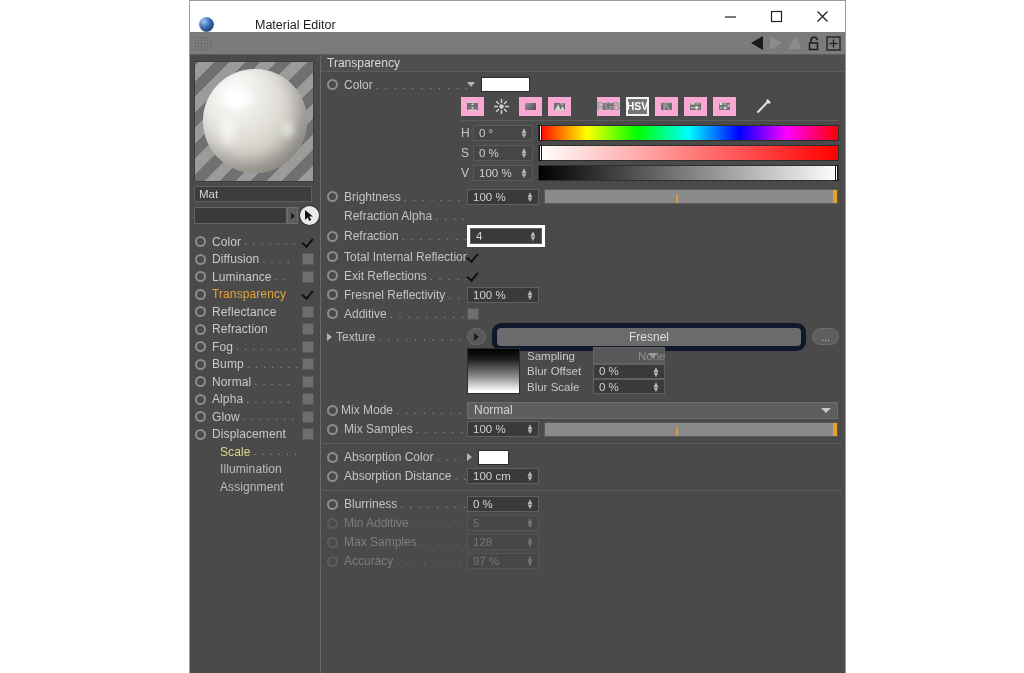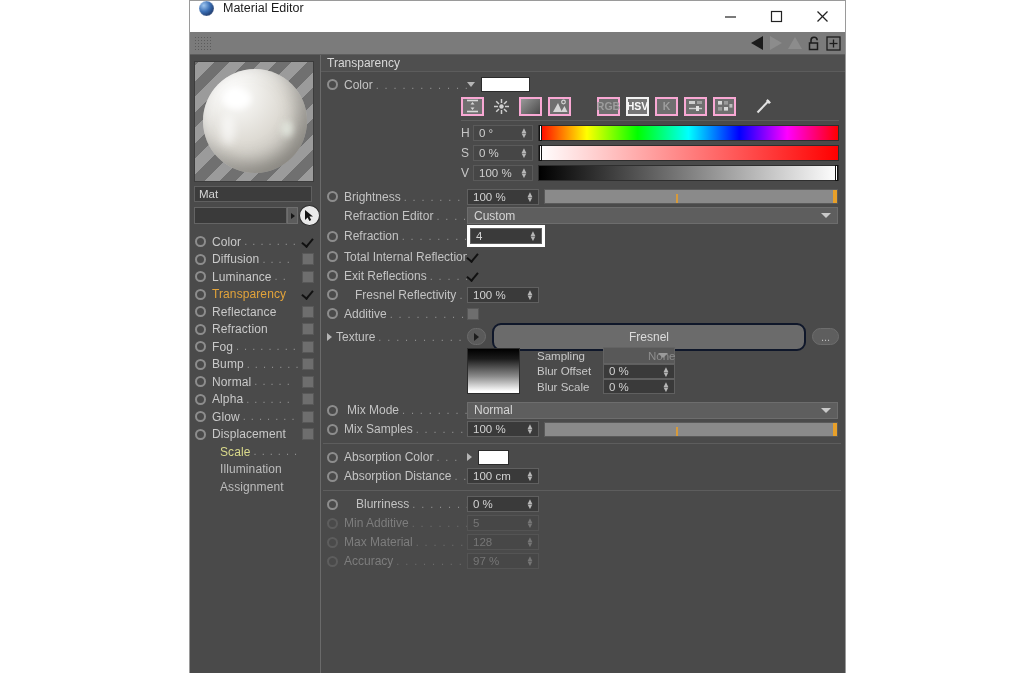--- a/index.html
+++ b/index.html
@@ -1,21 +1,21 @@
 <!DOCTYPE html>
 <html><head>
 <meta charset="utf-8">
 <style>
   html,body{margin:0;padding:0;background:#ffffff;}
   body{width:1024px;height:673px;font-family:"Liberation Sans",sans-serif;font-size:12px;overflow:hidden;}
   .page{position:relative;width:1024px;height:673px;background:#fff;}
 
   
   .win{position:absolute;left:189px;top:0px;width:657px;height:673px;background:#535353;border:1px solid #9a9a9a;box-sizing:border-box;}
-  .titlebar{height:31px;background:#ffffff;display:flex;align-items:flex-start;position:relative;}
+  .titlebar{height:31px;background:#ffffff;display:flex;align-items:flex-end;position:relative;gap:32px;}
   .app-icon{width:15px;height:15px;margin-left:9px;border-radius:50%;
      background:radial-gradient(circle at 32% 30%, #9fc6ef 0%, #3b6fb5 42%, #1b3566 78%, #0d1b33 100%);
      box-shadow:inset 0 0 1px #fff;}
   .title-text{margin-left:9px;font-size:12.5px;color:#1b1b1b;}
   .wbtns{position:absolute;right:0;top:0;height:31px;display:flex;}
   .wbtn{width:46px;height:31px;display:flex;align-items:center;justify-content:center;color:#222;font-size:13px;}
   .wbtn svg{display:block;}
 
   
   .tstrip{height:22px;background:#7b7b7b;border-bottom:1px solid #5d5d5d;display:flex;align-items:center;position:relative;}
@@ -87,21 +87,21 @@
      display:flex;align-items:center;padding-left:5px;position:relative;}
   .numfield.dim{color:#767676;border-color:#545454;background:#474747;}
   .spin{position:absolute;right:4px;top:2px;color:#b6b6b6;font-size:8px;line-height:5px;}
   .spin.dim{color:#757575;}
   .nf-w{width:72px;}
 
   .hl{border:3px solid #ffffff;padding:0;box-sizing:content-box;display:inline-flex;}
 
   
   .iconbar{height:24px;display:flex;align-items:center;padding-left:140px;gap:6px;}
-  .ibtn{width:23px;height:19px;background:#6f6f6f;border:2px solid #f9a8d4;box-sizing:border-box;display:flex;align-items:center;justify-content:center;
+  .ibtn{width:23px;height:19px;background:#6f6f6f;border:6px solid #f9a8d4;box-sizing:border-box;display:flex;align-items:center;justify-content:center;
      color:#9d9d9d;font-size:10.5px;font-weight:bold;}
   .ibtn.sel{background:#767676;border:2px solid #f2f2f2;color:#fafafa;}
   .ibtn.flat{background:transparent;border:none;}
   .hrline{height:1px;background:#5d5d5d;margin:2px 6px 2px 140px;}
 
   
   .hsvrow{height:20px;display:flex;align-items:center;padding-left:140px;}
   .hsvlabel{width:12px;color:#c6c6c6;font-size:12px;}
   .hsvfield{width:60px;height:16px;background:#464646;border:1px solid #5a5a5a;box-sizing:border-box;color:#cfcfcf;font-size:11.5px;
      display:flex;align-items:center;padding-left:5px;position:relative;margin-right:5px;}
@@ -115,31 +115,31 @@
   .slider{height:15px;flex:1;margin-right:7px;background:#8a8a8a;border:1px solid #5a5a5a;box-sizing:border-box;position:relative;}
   .slider .knob{position:absolute;right:0px;top:0;width:4px;height:13px;background:#e8a029;}
   .slider .tick{position:absolute;top:4px;width:2px;height:9px;background:#d79a3a;}
 
   .combo{height:17px;flex:1;margin-right:7px;background:#5e5e5e;border:1px solid #6d6d6d;box-sizing:border-box;
      color:#d4d4d4;font-size:12px;display:flex;align-items:center;padding-left:6px;position:relative;}
   .combo .cv{position:absolute;right:6px;top:5px;width:0;height:0;border-left:5px solid transparent;border-right:5px solid transparent;border-top:5px solid #c9c9c9;}
   .combo.small{flex:none;width:72px;background:#585858;border-color:#636363;color:#8d8d8d;font-size:11.5px;padding-left:44px;}
   .combo.small .cv{border-top-color:#9a9a9a;}
 
-  .pillbtn{height:28px;flex:1;margin-right:6px;background:#6b6b6b;border:2px solid #0f172a;border-radius:9px;box-sizing:border-box;
+  .pillbtn{height:28px;flex:1;margin-right:6px;background:#6b6b6b;border:5px solid #0f172a;border-radius:9px;box-sizing:border-box;
      color:#dcdcdc;font-size:12px;display:flex;align-items:center;justify-content:center;}
   .circbtn{width:19px;height:17px;background:#5a5a5a;border:1px solid #6b6b6b;border-radius:9px;box-sizing:border-box;
      display:flex;align-items:center;justify-content:center;margin-right:6px;}
   .circbtn i{width:0;height:0;border-top:4px solid transparent;border-bottom:4px solid transparent;border-left:5px solid #1d1d1d;}
   .dotsbtn{width:27px;height:17px;background:#5e5e5e;border:1px solid #6d6d6d;border-radius:9px;box-sizing:border-box;
      color:#bdbdbd;font-size:11px;display:flex;align-items:center;justify-content:center;margin-right:6px;}
 
   .texblock{display:flex;padding-left:146px;margin-top:2px;}
   .texthumb{width:53px;height:46px;background:linear-gradient(to bottom,#000000 0%,#1a1a1a 22%,#8a8a8a 62%,#ffffff 96%);border:1px solid #2c2c2c;box-sizing:border-box;}
-  .texfields{margin-left:17px;}
+  .texfields{margin-left:7px;}
   .texrow{height:15.5px;display:flex;align-items:center;}
   .texlbl{width:66px;color:#c8c8c8;font-size:11.5px;}
   .texnf{width:72px;height:15px;background:#3a3a3a;border:1px solid #606060;box-sizing:border-box;color:#d2d2d2;font-size:11.5px;
      display:flex;align-items:center;padding-left:5px;position:relative;}
   .sep{height:1px;background:#5d5d5d;margin:4px 4px 4px 2px;}
 
   
   .anno{position:absolute;left:540px;top:224px;width:470px;height:30px;display:flex;align-items:center;}
   .arrow-wrap{position:relative;width:110px;height:20px;margin-left:12px;}
   .arrow-line{position:absolute;left:24px;top:8px;width:80px;height:4px;background:#e81111;}
@@ -436,26 +436,22 @@
             <span class="spin">▲<br>▼</span>
           </div>
           <div class="slider" style="margin-left:5px">
             <div class="tick" style="left:45%"></div>
                 <div class="knob"></div>
           </div>
         </div>
 
         <div class="row">
           <div class="lcell ind">
-            <div class="lbl">Refraction Editor</div>
+            <div class="lbl">Refraction Alpha</div>
             <div class="ldots">. . . . . .</div>
-          </div>
-          <div class="combo">
-            <span>Custom</span>
-            <span class="cv"></span>
           </div>
         </div>
 
         <div class="row" style="height:22px">
           <div class="lcell">
             <div class="radio"></div>
             <div class="lbl" style="margin-left:6px">Refraction</div>
             <div class="ldots">. . . . . . . . . . .</div>
           </div>
           <div class="hl">
@@ -479,21 +475,21 @@
             <div class="radio"></div>
             <div class="lbl" style="margin-left:6px">Exit Reflections</div>
             <div class="ldots">. . . . . . .</div>
           </div>
           <div class="chk on"></div>
         </div>
 
         <div class="row">
           <div class="lcell">
             <div class="radio"></div>
-            <div class="lbl" style="margin-left:17px">Fresnel Reflectivity</div>
+            <div class="lbl" style="margin-left:6px">Fresnel Reflectivity</div>
             <div class="ldots">. . . .</div>
           </div>
           <div class="numfield nf-w">
             <span>100 %</span>
             <span class="spin">▲<br>▼</span>
           </div>
         </div>
 
         <div class="row">
           <div class="lcell">
@@ -540,21 +536,21 @@
                 <span>0 %</span>
                 <span class="spin">▲<br>▼</span>
               </div>
             </div>
           </div>
         </div>
 
         <div class="row" style="margin-top:6px">
           <div class="lcell">
             <div class="radio"></div>
-            <div class="lbl" style="margin-left:9px">Mix Mode</div>
+            <div class="lbl" style="margin-left:3px">Mix Mode</div>
             <div class="ldots">. . . . . . . . . . .</div>
           </div>
           <div class="combo">
             <span>Normal</span>
             <span class="cv"></span>
           </div>
         </div>
 
         <div class="row">
           <div class="lcell">
@@ -594,21 +590,21 @@
             <span>100 cm</span>
             <span class="spin">▲<br>▼</span>
           </div>
         </div>
 
         <div class="sep"></div>
 
         <div class="row">
           <div class="lcell">
             <div class="radio"></div>
-            <div class="lbl" style="margin-left:18px">Blurriness</div>
+            <div class="lbl" style="margin-left:6px">Blurriness</div>
             <div class="ldots">. . . . . . . . . . . .</div>
           </div>
           <div class="numfield nf-w">
             <span>0 %</span>
             <span class="spin">▲<br>▼</span>
           </div>
         </div>
 
         <div class="row">
           <div class="lcell">
@@ -618,21 +614,21 @@
           </div>
           <div class="numfield nf-w dim">
             <span>5</span>
             <span class="spin dim">▲<br>▼</span>
           </div>
         </div>
 
         <div class="row">
           <div class="lcell">
             <div class="radio dim"></div>
-            <div class="lbl dim" style="margin-left:6px">Max Material</div>
+            <div class="lbl dim" style="margin-left:6px">Max Samples</div>
             <div class="ldots dim">. . . . . . . . .</div>
           </div>
           <div class="numfield nf-w dim">
             <span>128</span>
             <span class="spin dim">▲<br>▼</span>
           </div>
         </div>
 
         <div class="row">
           <div class="lcell">

